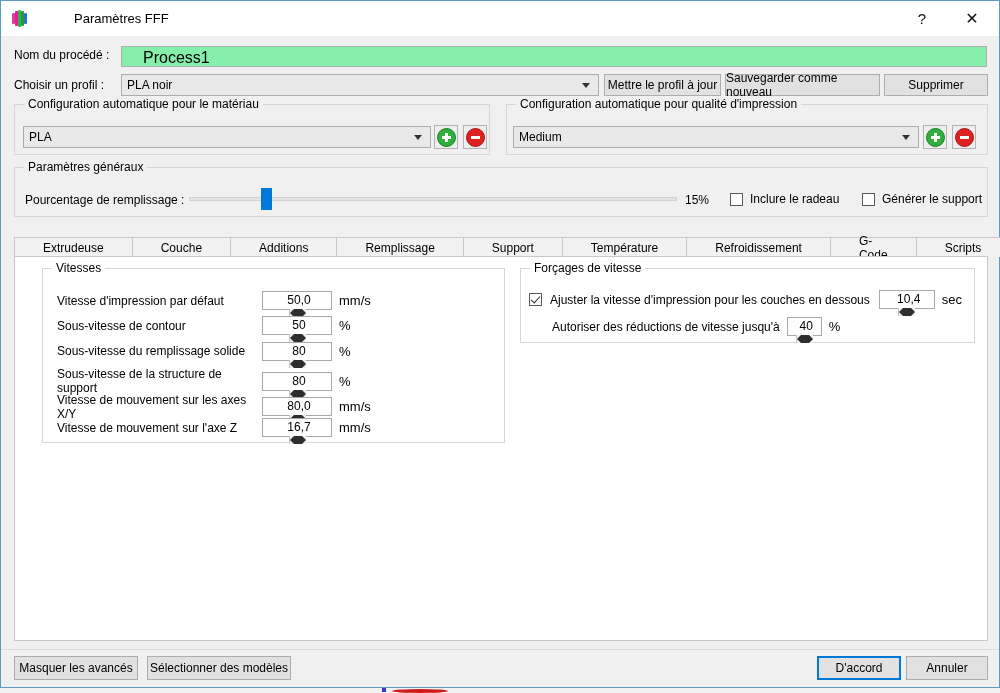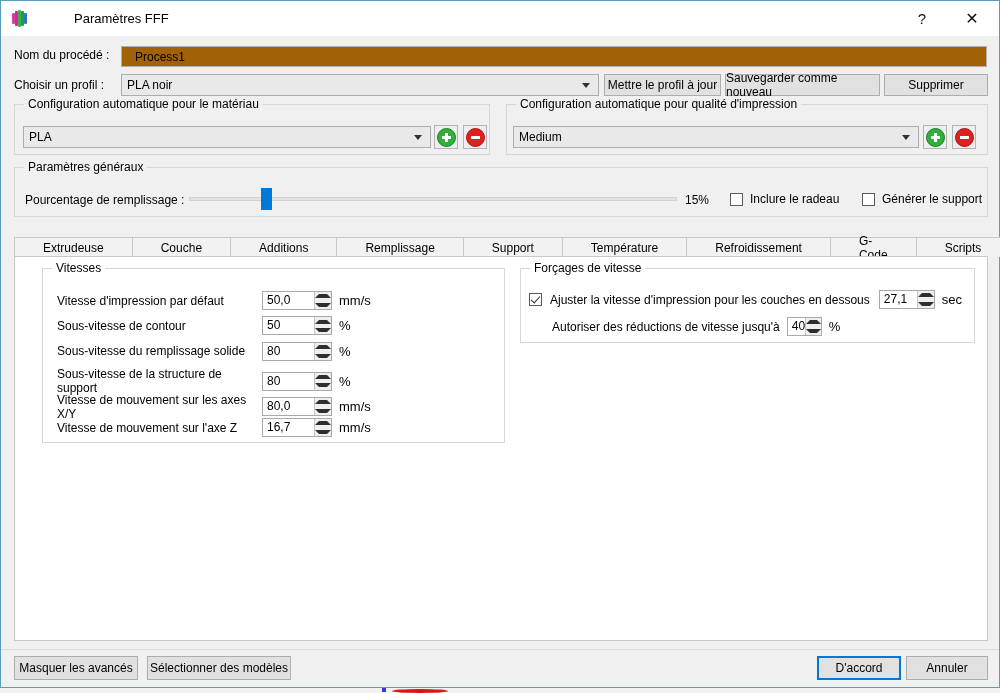--- a/index.html
+++ b/index.html
@@ -26,22 +26,22 @@
   .app-icon i:nth-child(5){left:12px;background:#2f6fd0;height:11px;top:3px;}
   .title-text{margin-left:9px;font-size:13px;color:#000;}
   .win-btns{margin-left:auto;display:flex;height:35px;}
   .win-btn{width:46px;height:35px;display:flex;align-items:center;justify-content:center;
            font-size:15px;color:#111;}
   .win-btn.close{width:54px;font-size:16px;}
 
   
   .lbl{font-size:12px;color:#000;}
   .txtfield{
-    background:#a16207;border:1px solid #aeaeae;box-sizing:border-box;
-    font-family:inherit;font-size:12px;color:#000;padding:2px 13px;line-height:17px;
+    background:#86efac;border:1px solid #aeaeae;box-sizing:border-box;
+    font-family:inherit;font-size:16px;color:#000;padding:2px 21px;line-height:17px;
   }
   .combo{
     background:#e9e9e9;border:1px solid #adadad;box-sizing:border-box;
     font-size:12px;color:#000;padding:2px 5px;line-height:17px;position:relative;
   }
   .combo .arrow{
     position:absolute;right:8px;top:50%;margin-top:-2px;width:0;height:0;
     border-left:4px solid transparent;border-right:4px solid transparent;border-top:5px solid #333;
   }
   .btn{
@@ -73,21 +73,21 @@
   
   .cbox{width:13px;height:13px;border:1px solid #5a5a5a;background:#fff;box-sizing:border-box;
         display:inline-block;position:relative;vertical-align:middle;}
   .cbox.checked::after{
     content:"";position:absolute;left:3px;top:0px;width:4px;height:8px;
     border:solid #2a2a2a;border-width:0 1.6px 1.6px 0;transform:rotate(42deg);
   }
 
   
   .spin{position:relative;display:inline-flex;width:70px;height:19px;
-        border:1px solid #a9a9a9;background:#fff;box-sizing:border-box;align-items:center;}
+        border:1px solid #a9a9a9;background:#fff;box-sizing:border-box;align-items:center;flex-direction:column;}
   .spin .val{padding-left:4px;font-size:12px;color:#000;line-height:17px;flex:1;}
   .spin .btns{width:16px;height:100%;border-left:1px solid #c5c5c5;background:#efefef;
               display:flex;flex-direction:column;}
   .spin .btns span{flex:1;display:flex;align-items:center;justify-content:center;}
   .tri-up{width:0;height:0;border-left:4px solid transparent;border-right:4px solid transparent;border-bottom:4px solid #2e2e2e;}
   .tri-dn{width:0;height:0;border-left:4px solid transparent;border-right:4px solid transparent;border-top:4px solid #2e2e2e;}
 
   
   .tabstrip{position:absolute;left:13px;top:235px;height:21px;display:flex;align-items:flex-end;}
   .tab{
@@ -337,21 +337,21 @@
       </div>
 
     <div class="group" style="left:505px;top:11px;width:455px;height:75px;">
       <span class="caption" style="background:#ffffff;">Forçages de vitesse</span>
     </div>
 
     <div class="row" style="left:514px;top:33px;">
       <span class="cbox checked"></span>
       <span class="lbl" style="margin-left:8px;">Ajuster la vitesse d'impression pour les couches en dessous</span>
       <span class="spin" style="margin-left:9px;width:56px;">
-        <span class="val">27,1</span>
+        <span class="val">10,4</span>
         <span class="btns">
           <span>
               <span class="tri-up"></span>
             </span>
           <span>
               <span class="tri-dn"></span>
             </span>
         </span>
       </span>
       <span class="unit">sec</span>

